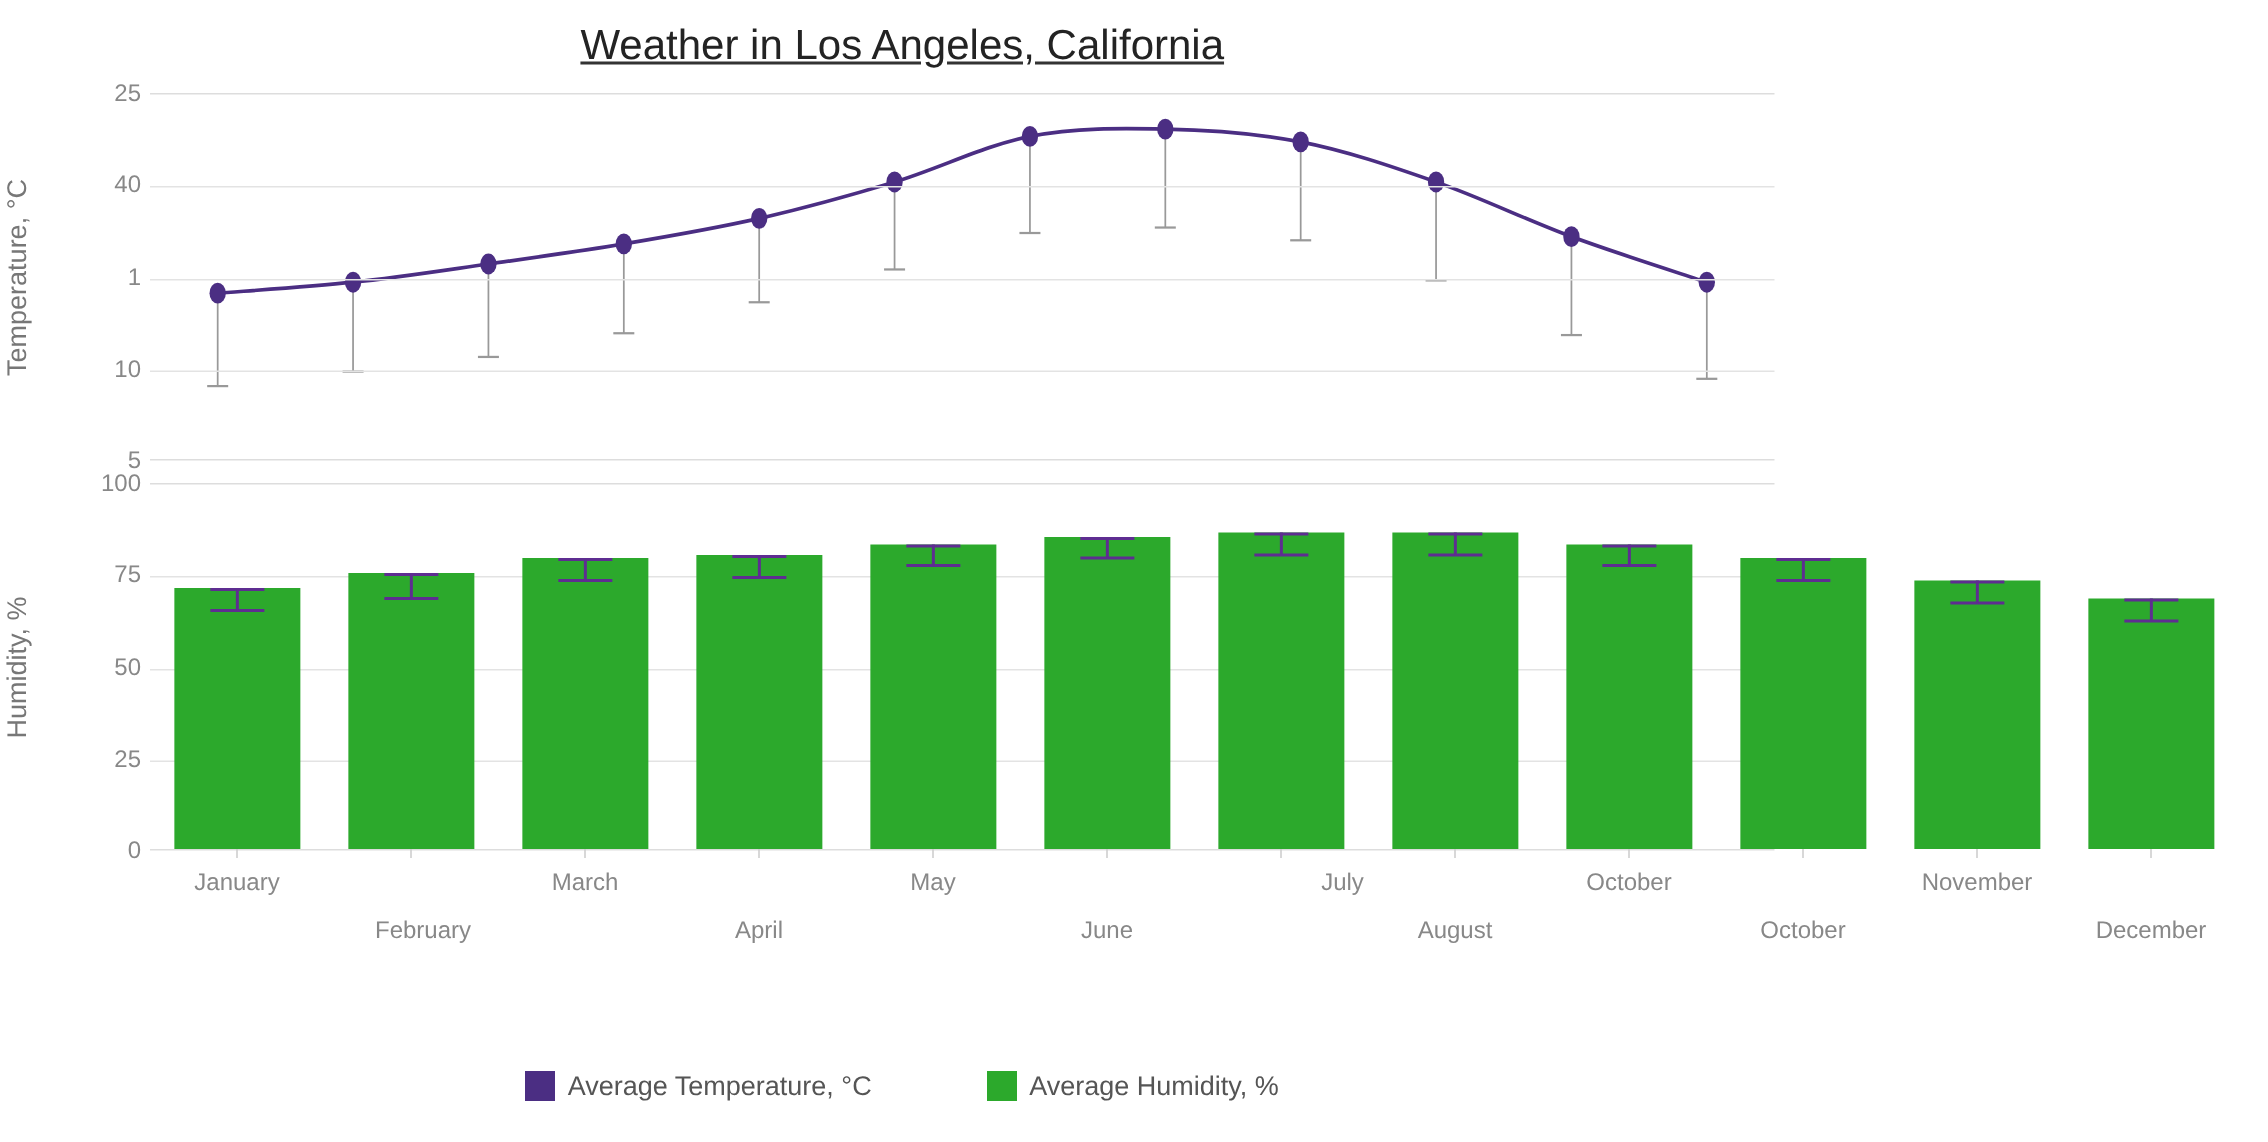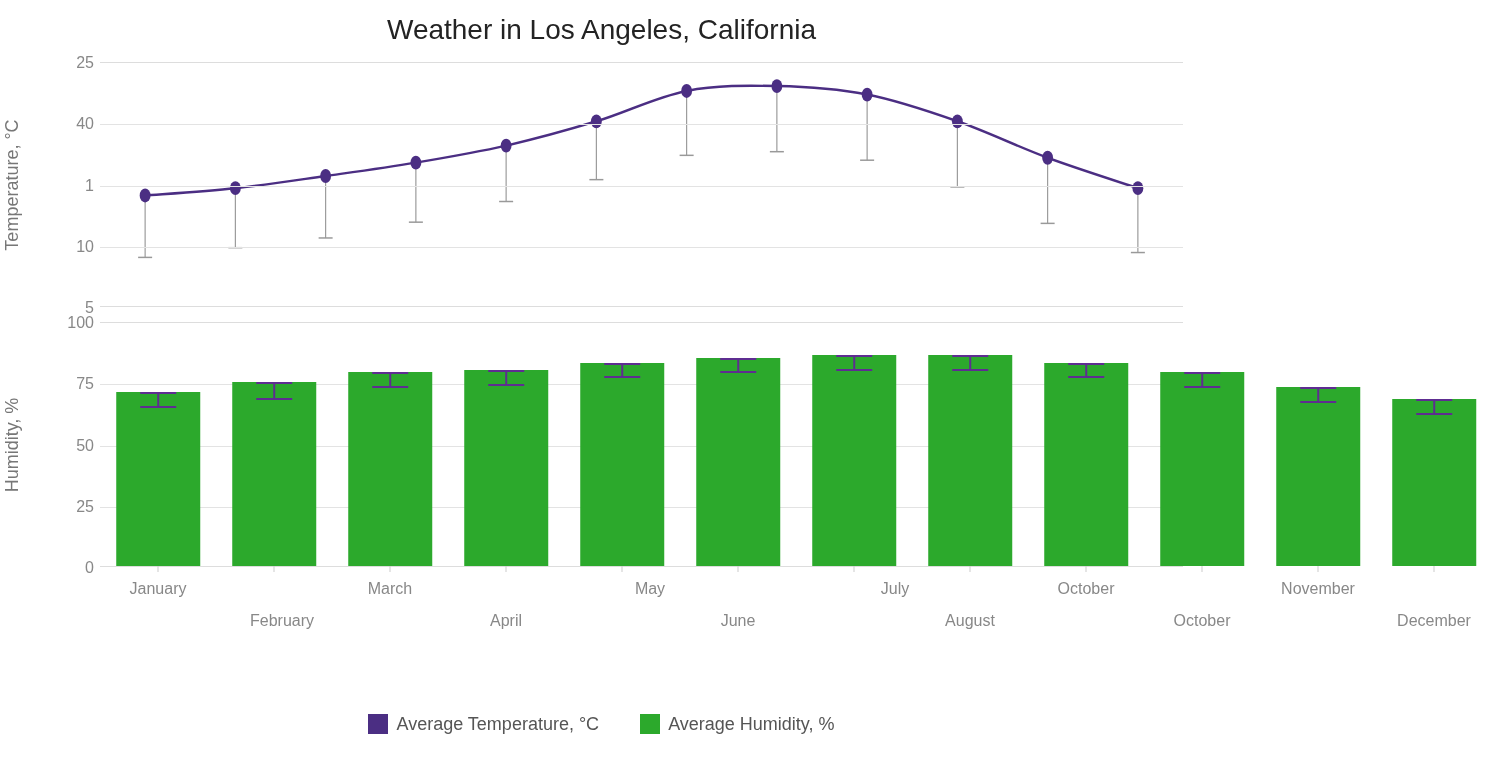--- a/index.html
+++ b/index.html
@@ -7,20 +7,21 @@
     padding: 0;
     background: #ffffff;
     font-family: "Segoe UI", Arial, sans-serif;
     color: #333;
   }
   .wrap {
     width: 1203px;
     height: 761px;
     position: relative;
     box-sizing: border-box;
+    text-decoration: underline;
   }
   .title {
     text-align: center;
     font-size: 28px;
     font-weight: 400;
     color: #232323;
     padding-top: 14px;
     height: 48px;
   }
   .charts {
@@ -150,21 +151,21 @@
     position: absolute;
     left: 0; right: 0;
     bottom: 22px;
     text-align: center;
     font-size: 18px;
     color: #555;
   }
   .legend-item {
     display: inline-flex;
     align-items: center;
-    margin: 0 18px;
+    margin: 0 36px;
   }
   .swatch {
     width: 20px; height: 20px;
     margin-right: 8px;
     display: inline-block;
   }
   .sw-purple { background: #4b2e83; }
   .sw-green  { background: #2ca92c; }
 </style>
 </head>
@@ -320,21 +321,21 @@
   <div class="xaxis" id="xaxis">
       <div class="xtick-mark" style="left: 58px;"></div>
       <div class="xlabel" style="left: 58px; top: 8px;">January</div>
       <div class="xtick-mark" style="left: 174px;"></div>
       <div class="xlabel" style="left: 182px; top: 40px;">February</div>
       <div class="xtick-mark" style="left: 290px;"></div>
       <div class="xlabel" style="left: 290px; top: 8px;">March</div>
       <div class="xtick-mark" style="left: 406px;"></div>
       <div class="xlabel" style="left: 406px; top: 40px;">April</div>
       <div class="xtick-mark" style="left: 522px;"></div>
-      <div class="xlabel" style="left: 550px; top: 8px;">May</div>
+      <div class="xlabel" style="left: 522px; top: 8px;">May</div>
       <div class="xtick-mark" style="left: 638px;"></div>
       <div class="xlabel" style="left: 638px; top: 40px;">June</div>
       <div class="xtick-mark" style="left: 754px;"></div>
       <div class="xlabel" style="left: 754px; top: 8px; margin-left: 41px;">July</div>
       <div class="xtick-mark" style="left: 870px;"></div>
       <div class="xlabel" style="left: 870px; top: 40px; text-align: center;">August</div>
       <div class="xtick-mark" style="left: 986px;"></div>
       <div class="xlabel" style="left: 986px; top: 8px;">October</div>
       <div class="xtick-mark" style="left: 1102px;"></div>
       <div class="xlabel" style="left: 1102px; top: 40px;">October</div>

